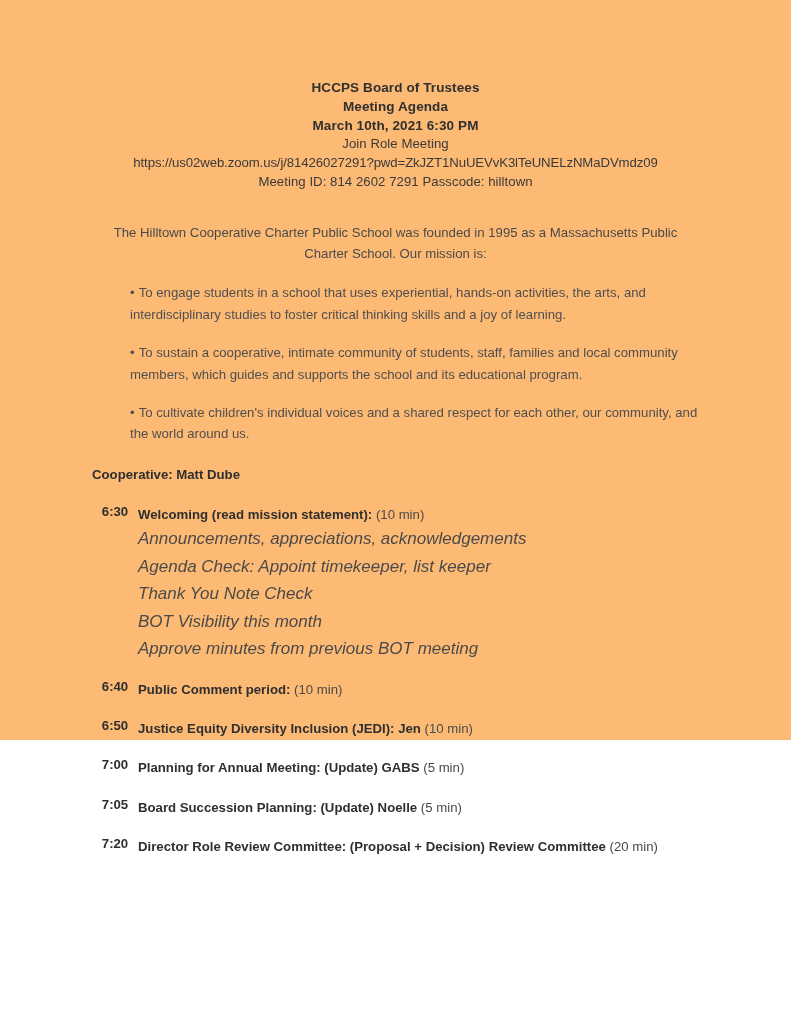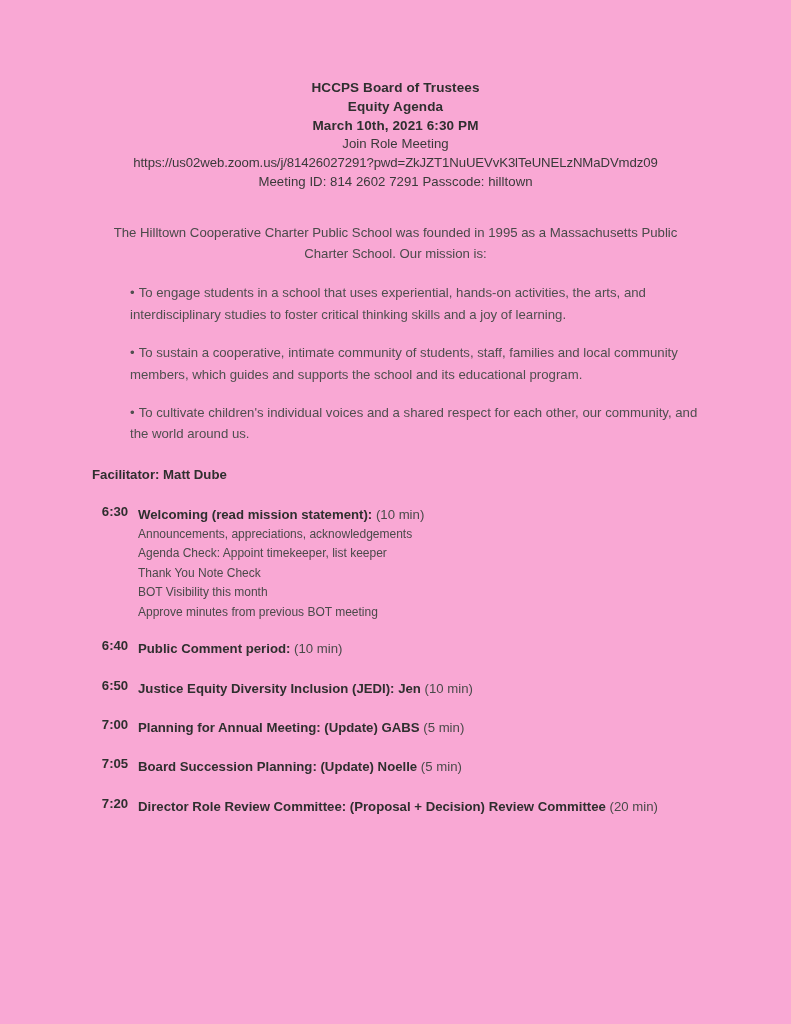--- a/index.html
+++ b/index.html
@@ -12,22 +12,22 @@
     height: 1024px;
     font-family: "Liberation Sans", sans-serif;
     color: #3b3b3b;
     position: relative;
     overflow: hidden;
   }
   .page {
     position: absolute;
     top: 0; left: 0;
     width: 791px;
-    height: 1024px;
-    background: #f9a8d4;
+    height: 740px;
+    background: #fdba74;
     box-sizing: border-box;
     padding: 78px 92px 64px 92px;
   }
   .header-block {
     text-align: center;
     line-height: 1.42;
   }
   .header-line-bold {
     font-weight: bold;
     font-size: 13.5px;
@@ -100,55 +100,56 @@
   }
   .entry .lead {
     font-weight: bold;
     color: #2f2f2f;
   }
   .entry .tail {
     font-weight: normal;
     color: #4a4a4a;
   }
   .subline {
-    font-size: 12px;
+    font-size: 17px;
     line-height: 1.62;
     color: #4a4a4a;
     font-weight: normal;
+    font-style: italic;
   }
 </style>
 </head>
 <body>
 
 <div class="page">
 
   <div class="header-block">
     <div class="header-line-bold">HCCPS Board of Trustees</div>
-    <div class="header-line-bold">Equity Agenda</div>
+    <div class="header-line-bold">Meeting Agenda</div>
     <div class="header-line-bold">March 10th, 2021 6:30 PM</div>
     <div class="header-line">Join Role Meeting</div>
     <div class="header-link">https://us02web.zoom.us/j/81426027291?pwd=ZkJZT1NuUEVvK3lTeUNELzNMaDVmdz09</div>
     <div class="header-line">Meeting ID: 814 2602 7291 Passcode: hilltown</div>
   </div>
 
   <div class="intro">The Hilltown Cooperative Charter Public School was founded in 1995 as a Massachusetts Public Charter School. Our mission is:</div>
 
   <div class="bullets">
     <div class="bullet">
       <span class="dot">•</span><span>To engage students in a school that uses experiential, hands-on activities, the arts, and interdisciplinary studies to foster critical thinking skills and a joy of learning.</span>
     </div>
     <div class="bullet">
       <span class="dot">•</span><span>To sustain a cooperative, intimate community of students, staff, families and local community members, which guides and supports the school and its educational program.</span>
     </div>
     <div class="bullet">
       <span class="dot">•</span><span>To cultivate children's individual voices and a shared respect for each other, our community, and the world around us.</span>
     </div>
   </div>
 
-  <div class="facilitator">Facilitator: Matt Dube</div>
+  <div class="facilitator">Cooperative: Matt Dube</div>
 
   <div class="agenda">
 
     <div class="agenda-row first">
       <div class="time">6:30</div>
       <div class="entry">
         <span class="lead">Welcoming (read mission statement):</span><span class="tail"> (10 min)</span>
         <div class="subline">Announcements, appreciations,  acknowledgements</div>
         <div class="subline">Agenda Check: Appoint timekeeper, list keeper</div>
         <div class="subline">Thank You Note Check</div>

